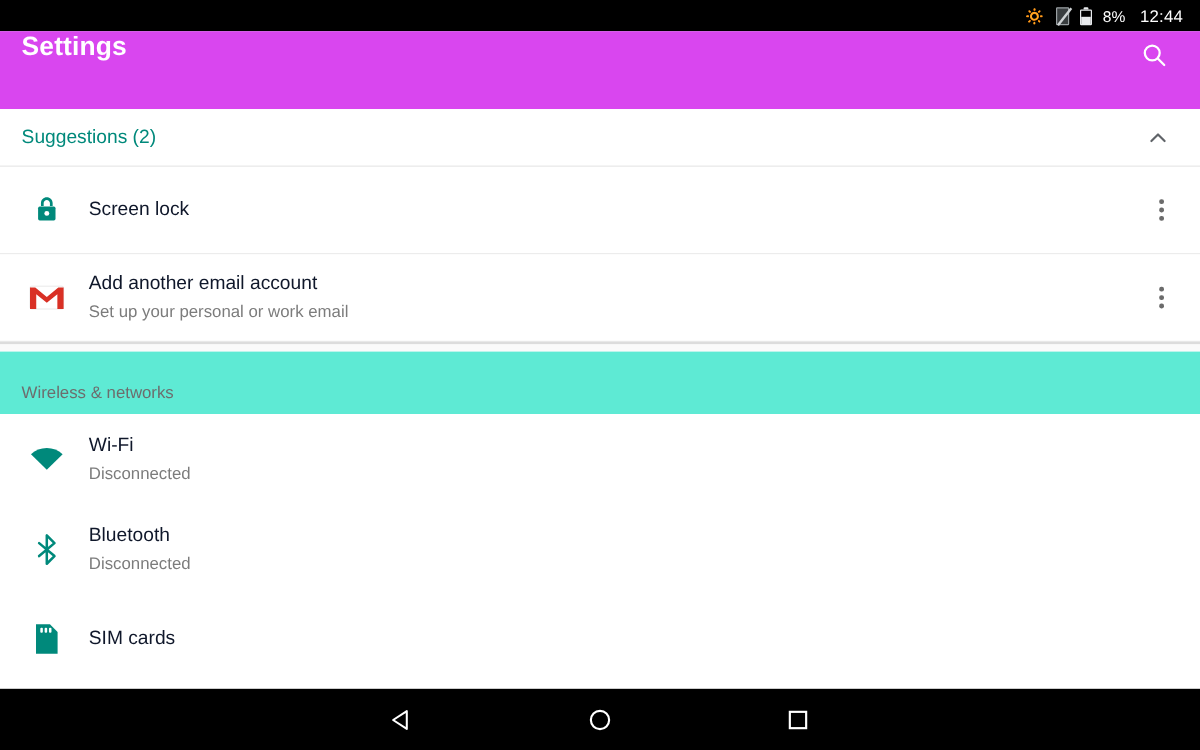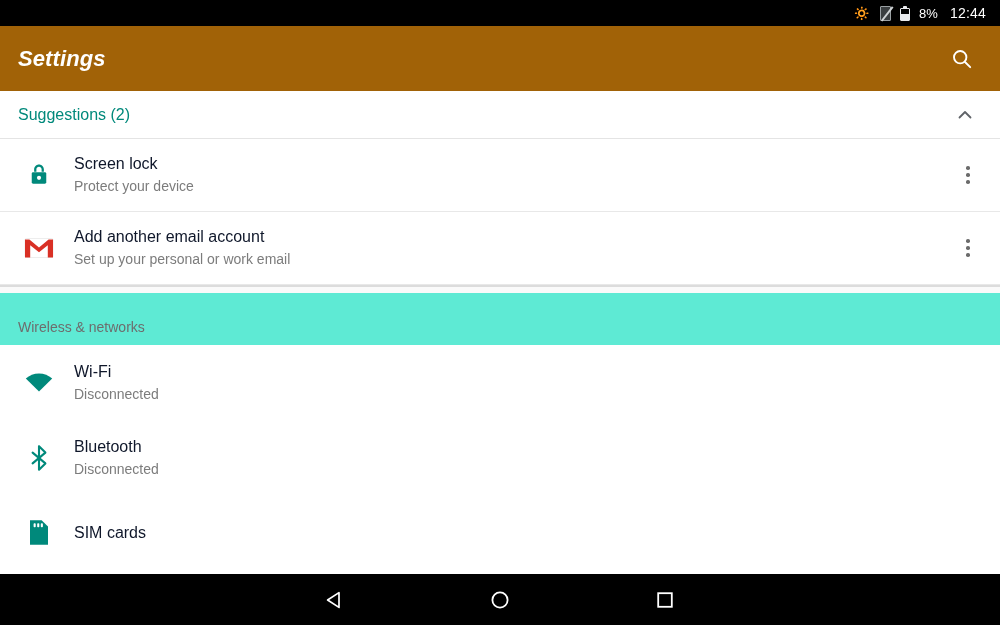--- a/index.html
+++ b/index.html
@@ -40,24 +40,23 @@
     border-radius:1px 1px 0 0;
   }
   .batt .fill {
     position:absolute; left:1.4px; bottom:0.8px; width:7.2px; height:6px; background:#e8eaed;
   }
   .batt-pct { color:#ffffff; font-size:13px; letter-spacing:0.1px; }
   .clock { color:#ffffff; font-size:14px; letter-spacing:0.2px; margin-left:3px; }
 
   
   .app-bar {
-    height:65px; background:#a16207;
-    display:flex; align-items:center; justify-content:space-between;
+    height:65px; background:#d946ef;
+    display:flex; align-items:flex-start; justify-content:space-between;
     padding:0 18px 0 18px;
-    font-style:italic;
   }
   .app-title { color:#ffffff; font-size:22px; font-weight:bold; letter-spacing:0.1px; }
   .search-btn {
     width:40px; height:40px; display:flex; align-items:center; justify-content:center;
     cursor:pointer;
   }
 
   
   .sugg-header {
     height:48px; display:flex; align-items:center; justify-content:space-between;
@@ -152,21 +151,20 @@
     <div class="row row-sugg">
       <span class="row-icon">
         <svg width="26" height="26" viewBox="0 0 24 24" fill="#00897b">
           <path d="M12 2.2c-2.5 0-4.5 2-4.5 4.5V9h2.1V6.7c0-1.3 1.1-2.4 2.4-2.4s2.4 1.1 2.4 2.4V9h2.1V6.7c0-2.5-2-4.5-4.5-4.5z"></path>
           <rect x="5.3" y="9.4" width="13.4" height="10.6" rx="1.3"></rect>
           <circle cx="12" cy="14.6" r="1.9" fill="#ffffff"></circle>
         </svg>
       </span>
       <span class="row-text">
         <span class="row-title">Screen lock</span>
-        <span class="row-sub">Protect your device</span>
       </span>
       <span class="overflow">
         <i></i>
           <i></i>
           <i></i>
       </span>
     </div>
 
     <div class="row row-sugg">
       <span class="row-icon">

